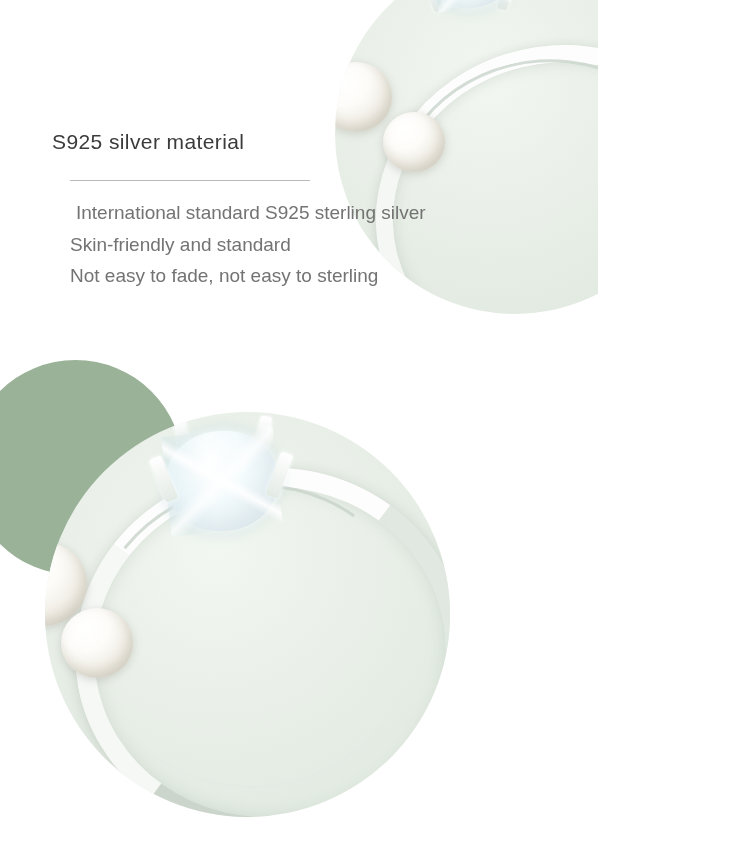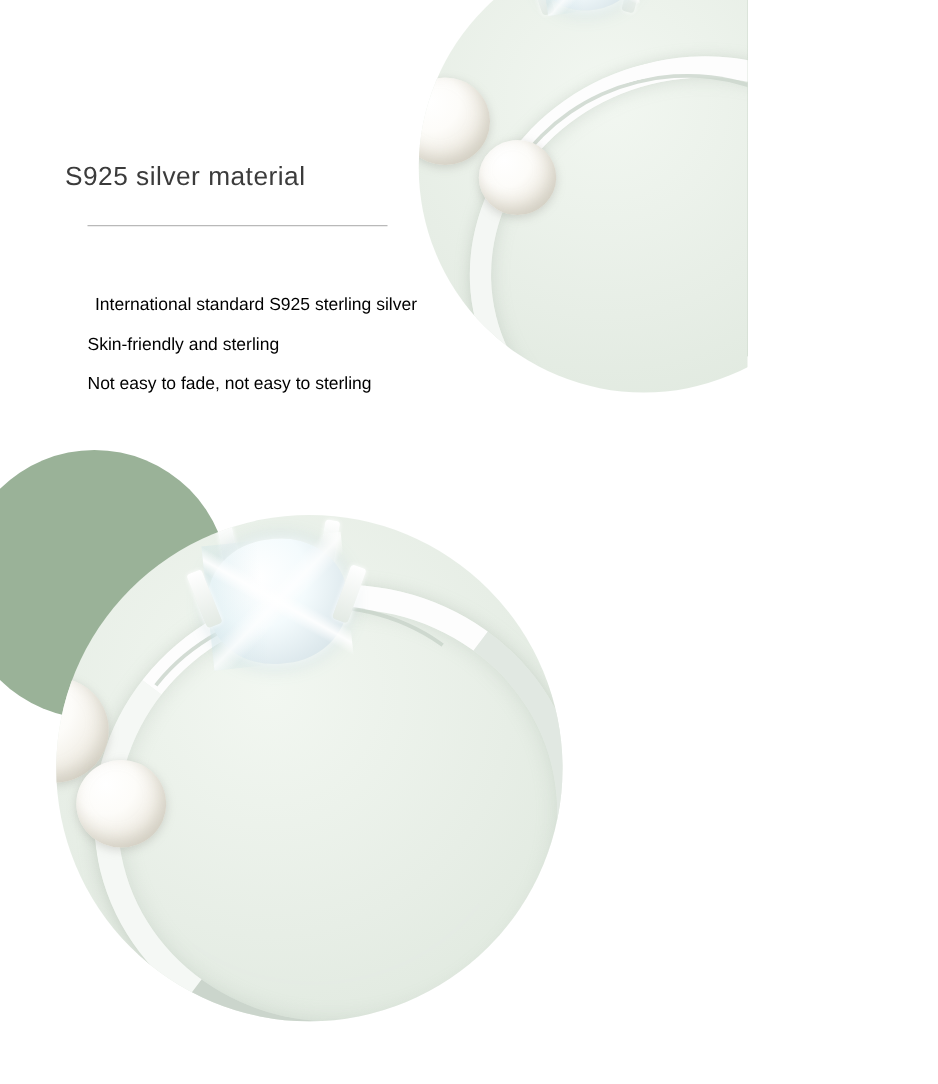--- a/index.html
+++ b/index.html
@@ -193,24 +193,23 @@
     letter-spacing: 0.4px;
     white-space: nowrap;
   }
   .rule {
     position: absolute;
     height: 1px;
     background: #b9b9b9;
   }
   .bullet {
     position: absolute;
-    color: #000000;
-    font-size: 14px;
+    color: #737373;
+    font-size: 19px;
     white-space: nowrap;
-    margin-top: 33px;
   }
 
   #heading-top   { left: 52px;  top: 130px; }
   #rule-top      { left: 70px;  top: 180px; width: 240px; }
   #b1-top        { left: 76px;  top: 202px; }
   #b2-top        { left: 70px;  top: 234px; }
   #b3-top        { left: 70px;  top: 265px; }
 </style>
 </head>
 <body>
@@ -229,21 +228,21 @@
       <div class="gem" id="gem-top">
         <div class="gem-facets"></div>
       </div>
       <div class="pearl" id="pearl-top-a"></div>
       <div class="pearl" id="pearl-top-b"></div>
     </div>
 
     <div class="heading" id="heading-top">S925 silver material</div>
     <div class="rule" id="rule-top"></div>
     <div class="bullet" id="b1-top">International standard S925 sterling silver</div>
-    <div class="bullet" id="b2-top">Skin-friendly and sterling</div>
+    <div class="bullet" id="b2-top">Skin-friendly and standard</div>
     <div class="bullet" id="b3-top">Not easy to fade, not easy to sterling</div>
   </div>
 
   <div class="panel" id="panel-bottom">
 
     <div class="blob" id="blob-bottom-left"></div>
 
     <div class="photo-circle" id="photo-bottom">
       <div class="ring-band" id="ring-bot-band"></div>
       <div class="ring-band" id="ring-bot-inner"></div>

